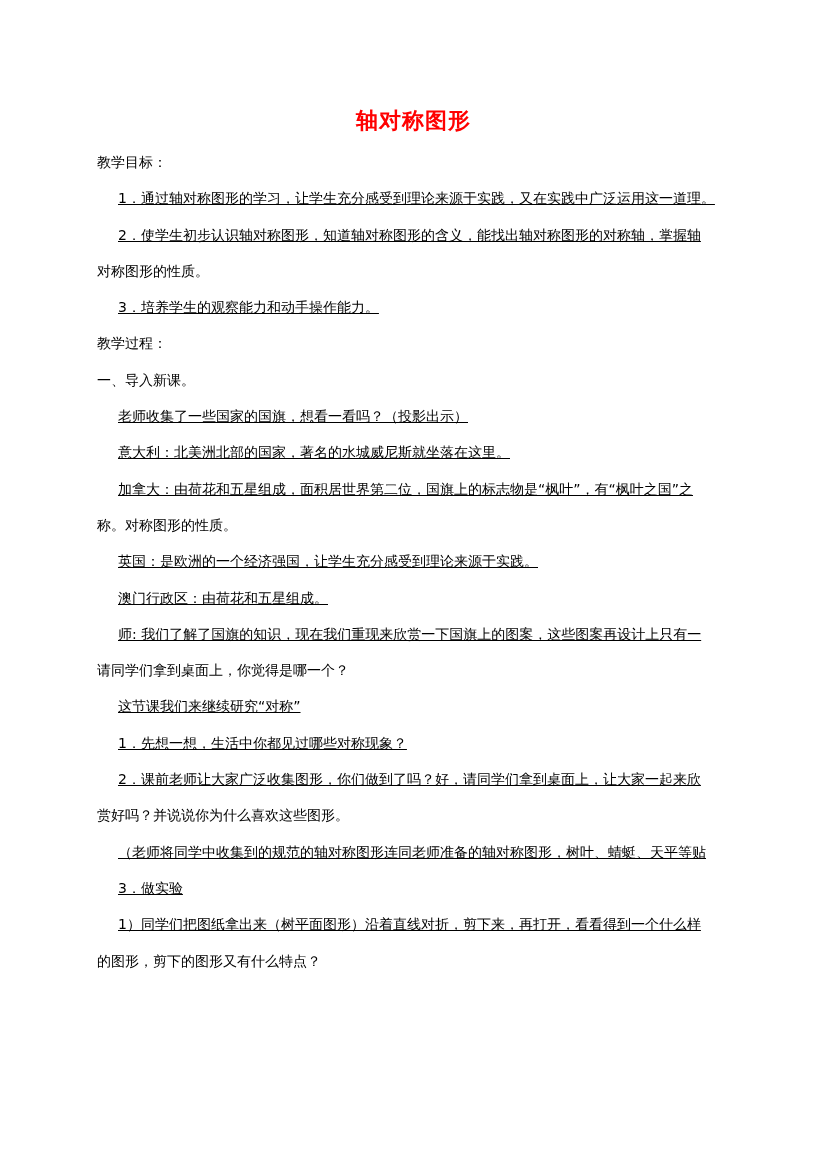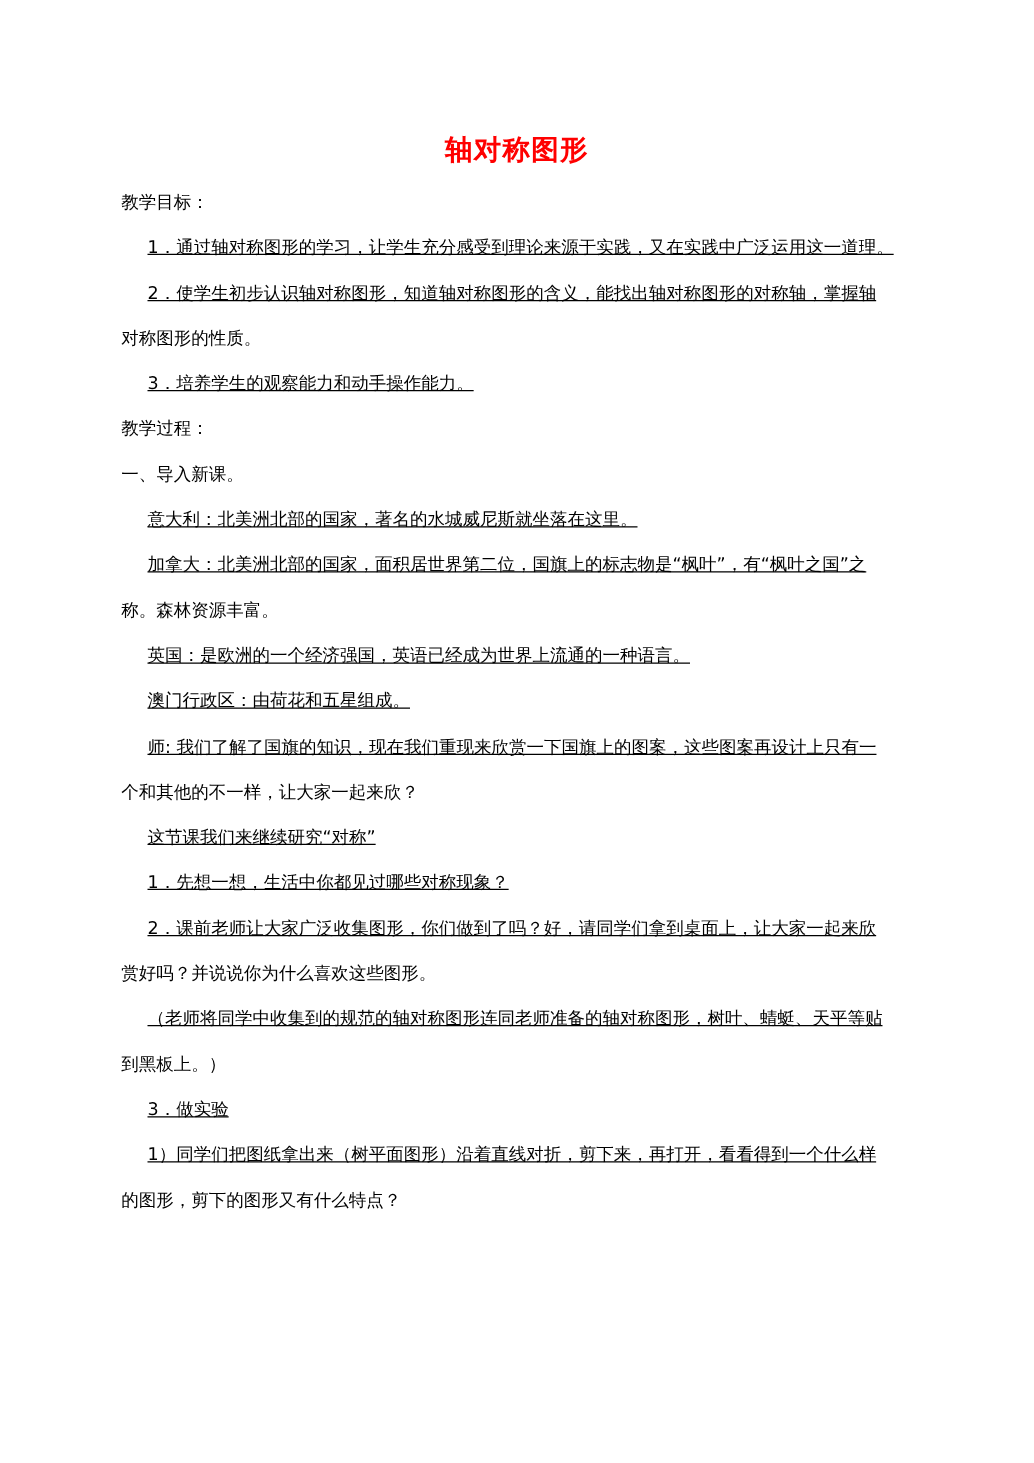--- a/index.html
+++ b/index.html
@@ -59,30 +59,30 @@
 <div class="page">
   <div class="doc-title" style="color: rgb(255, 0, 0);">轴对称图形</div>
   <div class="doc-body">
       <div class="line">教学目标：</div>
       <div class="line indent">1．通过轴对称图形的学习，让学生充分感受到理论来源于实践，又在实践中广泛运用这一道理。</div>
       <div class="line indent">2．使学生初步认识轴对称图形，知道轴对称图形的含义，能找出轴对称图形的对称轴，掌握轴</div>
       <div class="line">对称图形的性质。</div>
       <div class="line indent">3．培养学生的观察能力和动手操作能力。</div>
       <div class="line">教学过程：</div>
       <div class="line">一、导入新课。</div>
+      <div class="line indent">老师收集了一些国家的国旗，想看一看吗？（投影出示）</div>
       <div class="line indent">意大利：北美洲北部的国家，著名的水城威尼斯就坐落在这里。</div>
-      <div class="line indent">加拿大：北美洲北部的国家，面积居世界第二位，国旗上的标志物是“枫叶”，有“枫叶之国”之</div>
-      <div class="line">称。森林资源丰富。</div>
-      <div class="line indent">英国：是欧洲的一个经济强国，英语已经成为世界上流通的一种语言。</div>
+      <div class="line indent">加拿大：由荷花和五星组成，面积居世界第二位，国旗上的标志物是“枫叶”，有“枫叶之国”之</div>
+      <div class="line">称。对称图形的性质。</div>
+      <div class="line indent">英国：是欧洲的一个经济强国，让学生充分感受到理论来源于实践。</div>
       <div class="line indent">澳门行政区：由荷花和五星组成。</div>
       <div class="line indent">师: 我们了解了国旗的知识，现在我们重现来欣赏一下国旗上的图案，这些图案再设计上只有一</div>
-      <div class="line">个和其他的不一样，让大家一起来欣？</div>
+      <div class="line">请同学们拿到桌面上，你觉得是哪一个？</div>
       <div class="line indent">这节课我们来继续研究“对称”</div>
       <div class="line indent">1．先想一想，生活中你都见过哪些对称现象？</div>
       <div class="line indent">2．课前老师让大家广泛收集图形，你们做到了吗？好，请同学们拿到桌面上，让大家一起来欣</div>
       <div class="line">赏好吗？并说说你为什么喜欢这些图形。</div>
       <div class="line indent">（老师将同学中收集到的规范的轴对称图形连同老师准备的轴对称图形，树叶、蜻蜓、天平等贴</div>
-      <div class="line">到黑板上。）</div>
       <div class="line indent">3．做实验</div>
       <div class="line indent">1）同学们把图纸拿出来（树平面图形）沿着直线对折，剪下来，再打开，看看得到一个什么样</div>
       <div class="line">的图形，剪下的图形又有什么特点？</div>
     </div>
 </div>
 
 </body></html>

